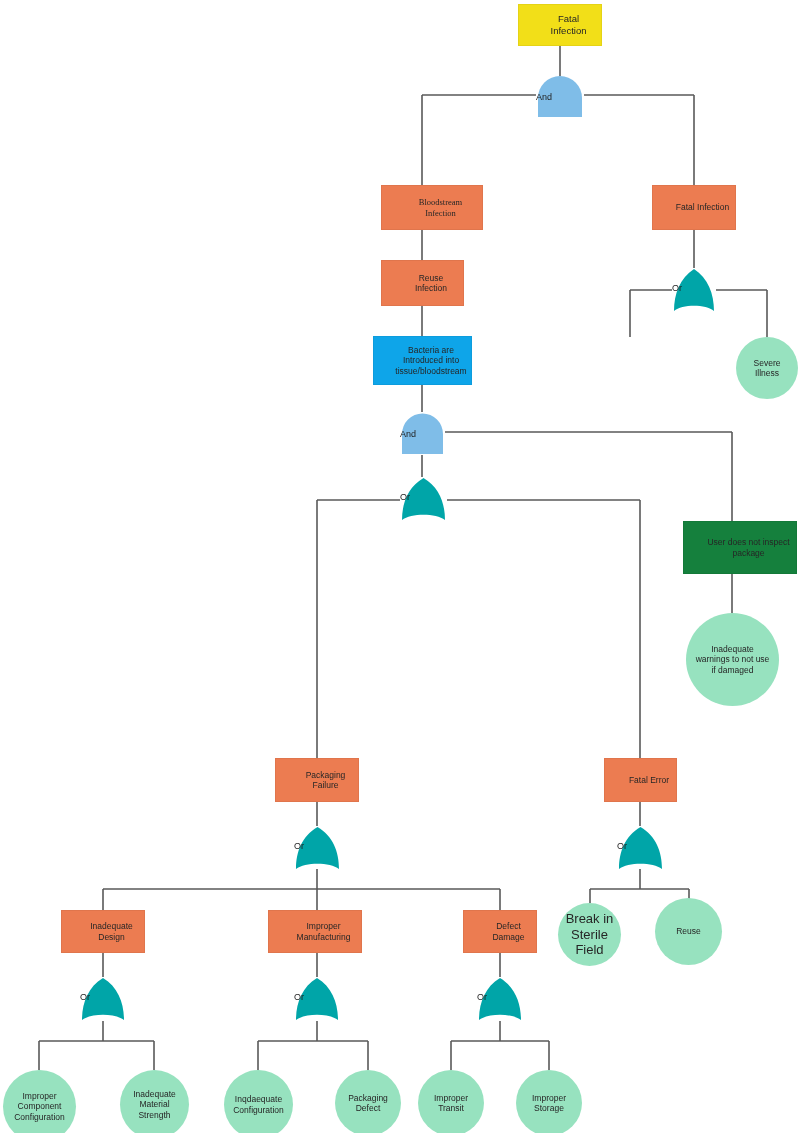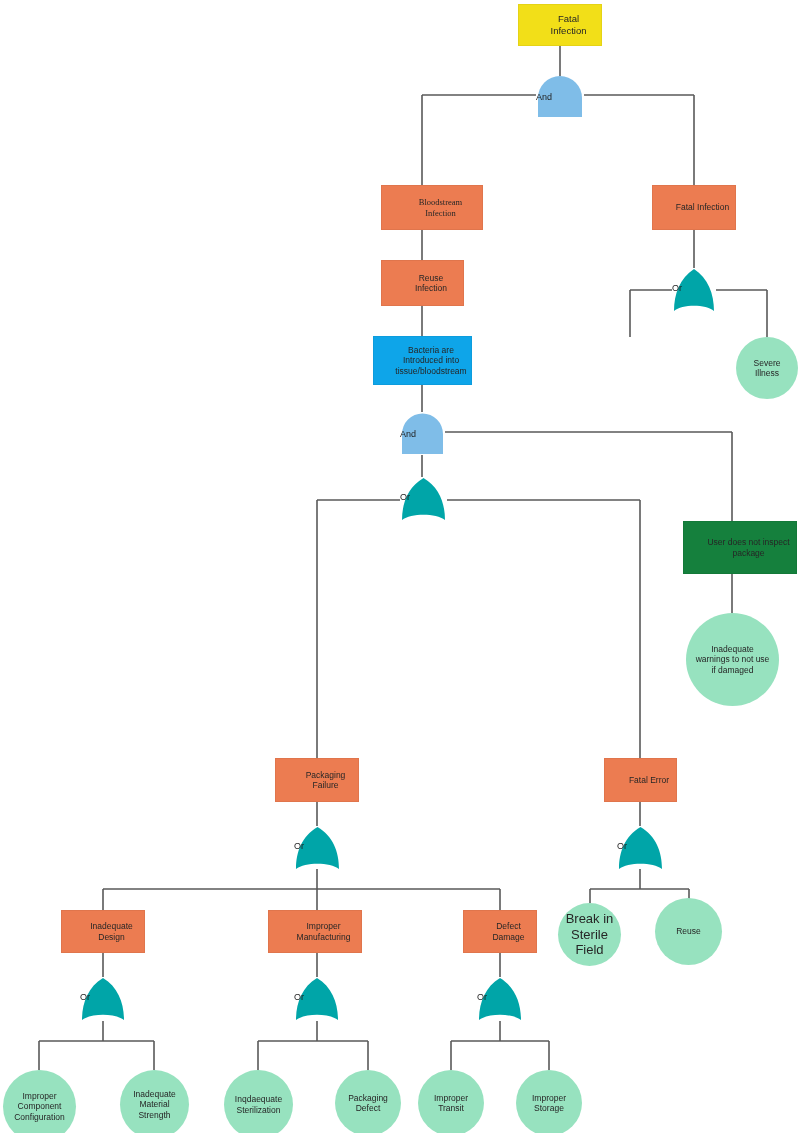--- a/index.html
+++ b/index.html
@@ -287,21 +287,21 @@
   </div>
 
   <div class="node circle" style="left:120px; top:1070px; width:69px; height:69px; background:#97E2BF; font-size:8.5px;">
     <span class="lbl">Inadequate
 Material
 Strength</span>
   </div>
 
   <div class="node circle" style="left:224px; top:1070px; width:69px; height:69px; background:#97E2BF; font-size:8.5px;">
     <span class="lbl">Inqdaequate
-Sterilization</span>
+Configuration</span>
   </div>
 
   <div class="node circle" style="left:335px; top:1070px; width:66px; height:66px; background:#97E2BF; font-size:8.5px;">
     <span class="lbl">Packaging
 Defect</span>
   </div>
 
   <div class="node circle" style="left:418px; top:1070px; width:66px; height:66px; background:#97E2BF; font-size:8.5px;">
     <span class="lbl">Improper
 Transit</span>

